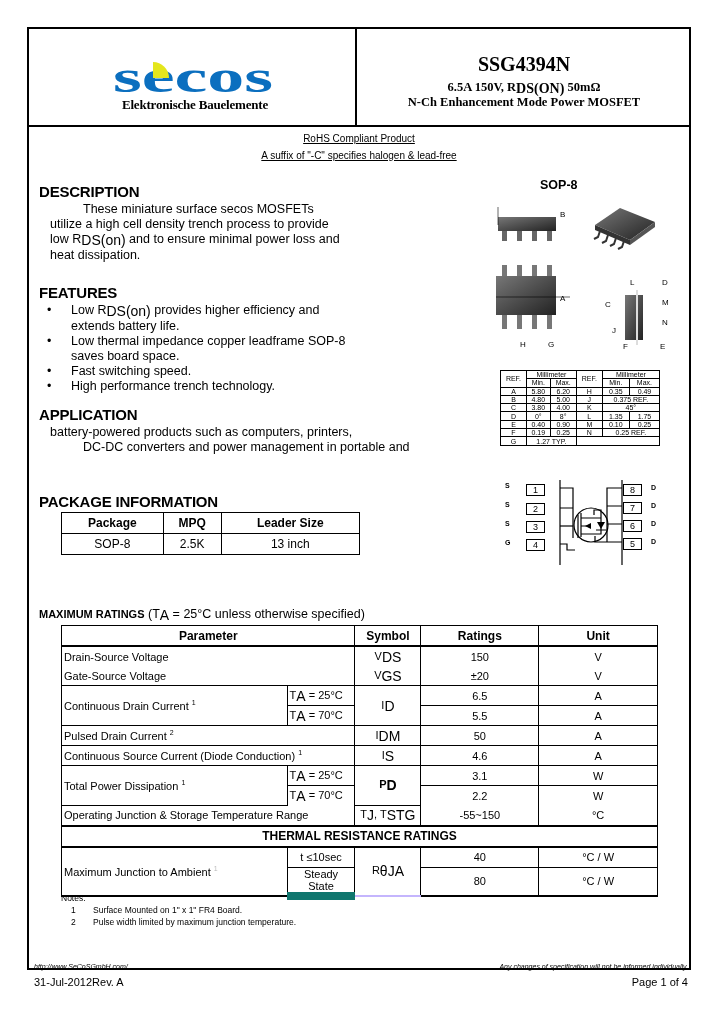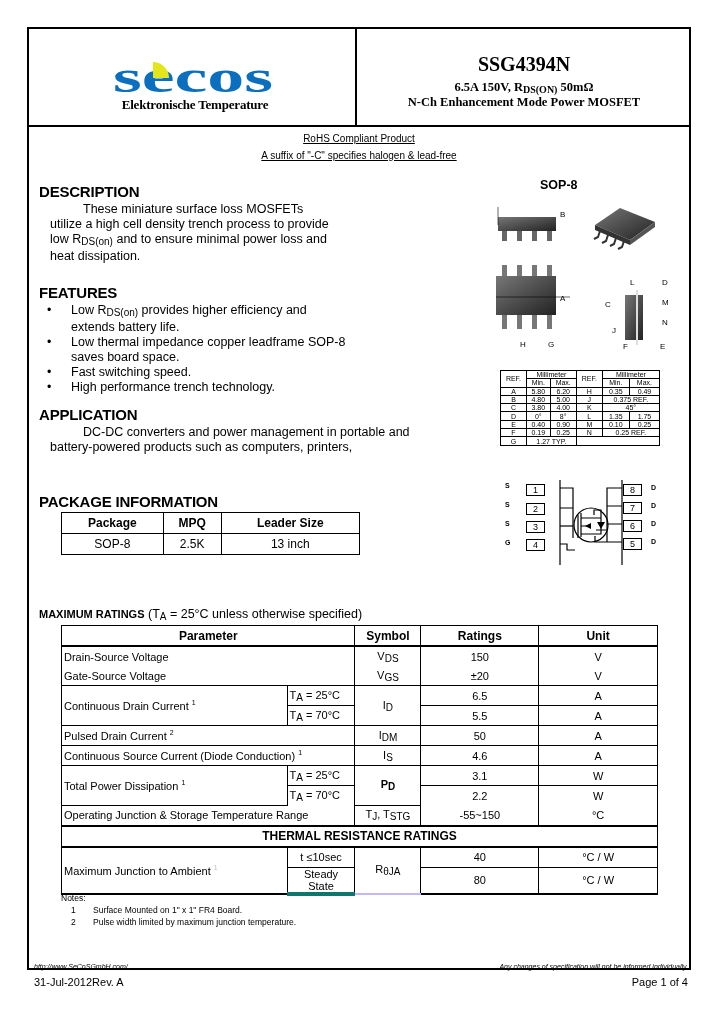--- a/index.html
+++ b/index.html
@@ -9,21 +9,21 @@
   .frame { left:27px; top:27px; width:664px; height:943px; border:2px solid #000; box-sizing:border-box; }
   .hdr-split-v { left:355px; top:27px; width:2px; height:100px; background:#000; }
   .hdr-split-h { left:27px; top:125px; width:664px; height:2px; background:#000; }
   .logo { left:113px; top:56px; width:160px; height:40px; }
   .logo-sub { left:90px; top:97px; width:210px; text-align:center;
               font-family:"Liberation Serif", serif; font-weight:bold; font-size:13px; letter-spacing:-0.2px; }
   .part-title { left:357px; top:53px; width:334px; text-align:center;
               font-family:"Liberation Serif", serif; font-weight:bold; font-size:20px; }
   .part-line { left:357px; width:334px; text-align:center;
               font-family:"Liberation Serif", serif; font-weight:bold; font-size:12.5px; }
-  .sub { font-size:10px; vertical-align:-2px; }
+  .sub { font-size:14px; vertical-align:-2px; }
   .rohs { left:27px; width:664px; text-align:center; font-size:10px; text-decoration:underline; }
   h2.sec { position:absolute; margin:0; font-size:15px; font-weight:bold; left:39px; letter-spacing:-0.2px; }
   .para { position:absolute; font-size:12.5px; line-height:15px; left:50px; }
   .indent { display:inline-block; width:33px; }
   ul.feat { position:absolute; left:40px; top:303px; margin:0; padding:0; list-style:none; font-size:12.5px; line-height:15px; }
   ul.feat li { position:relative; padding-left:31px; width:280px; }
   ul.feat li::before { content:"•"; position:absolute; left:7px; top:0; }
   table { border-collapse:collapse; }
   .pkg { position:absolute; left:61px; top:512px; width:299px; font-size:12px; }
   .pkg td, .pkg th { border:1.5px solid #000; text-align:center; height:20px; padding:0; }
@@ -51,51 +51,51 @@
 <div class="abs frame"></div>
 <div class="abs hdr-split-v"></div>
 <div class="abs hdr-split-h"></div>
 
 <svg class="abs logo" viewBox="0 0 160 40">
   <g fill="#0b6fbf" font-family="Liberation Serif, serif" font-weight="bold" font-size="46">
     <text x="0" y="36" textLength="160" lengthAdjust="spacingAndGlyphs">secos</text>
   </g>
   <path d="M40 6 L40 22 L56 22 A16 16 0 0 0 40 6 Z" fill="#e4e61c"></path>
 </svg>
-<div class="abs logo-sub">Elektronische Temperature</div>
+<div class="abs logo-sub">Elektronische Bauelemente</div>
 
 <div class="abs part-title">SSG4394N</div>
 <div class="abs part-line" style="top:80px;">
   <span>6.5A 150V, R</span><span class="sub">DS(ON)</span><span> 50mΩ</span>
 </div>
 <div class="abs part-line" style="top:95px;">N-Ch Enhancement Mode Power MOSFET</div>
 
 <div class="abs rohs" style="top:133px;">RoHS Compliant Product</div>
 <div class="abs rohs" style="top:150px;">A suffix of "-C" specifies halogen &amp; lead-free</div>
 
 <h2 class="sec" style="top:183px;">DESCRIPTION</h2>
 <div class="para" style="top:202px;">
-  <div><span class="indent"></span><span>These miniature surface loss MOSFETs</span></div>
+  <div><span class="indent"></span><span>These miniature surface secos MOSFETs</span></div>
   <div>utilize a high cell density trench process to provide</div>
   <div><span>low R</span><span class="sub">DS(on)</span><span> and to ensure minimal power loss and</span></div>
   <div>heat dissipation.</div>
 </div>
 
 <h2 class="sec" style="top:284px;">FEATURES</h2>
 <ul class="feat">
   <li><span>Low R</span><span class="sub">DS(on)</span><span> provides higher efficiency and extends battery life.</span></li>
   <li>Low thermal impedance copper leadframe SOP-8 saves board space.</li>
   <li>Fast switching speed.</li>
   <li>High performance trench technology.</li>
 </ul>
 
 <h2 class="sec" style="top:406px;">APPLICATION</h2>
 <div class="para" style="top:425px;">
+  <div>battery-powered products such as computers, printers,</div>
   <div><span class="indent"></span><span>DC-DC converters and power management in portable and</span></div>
-  <div>battery-powered products such as computers, printers,</div>
 </div>
 
 <h2 class="sec" style="top:493px;">PACKAGE INFORMATION</h2>
 <table class="pkg">
   <tbody>
       <tr>
     <th>Package</th>
     <th>MPQ</th>
     <th>Leader Size</th>
   </tr>
@@ -341,21 +341,21 @@
     <td colspan="5" class="thermal">THERMAL RESISTANCE RATINGS</td>
   </tr>
   <tr>
     <td rowspan="2" style="border-bottom:2px solid #000"><span>Maximum Junction to Ambient</span> <sup style="color:#bbb">1</sup></td>
     <td class="c">t ≤10sec</td>
     <td rowspan="2" class="c" style="border-bottom:2px solid #c4b5fd"><span>R</span><span class="sub">θJA</span></td>
     <td class="c">40</td>
     <td class="c">°C / W</td>
   </tr>
   <tr>
-    <td class="c" style="border-bottom:4px solid #0f766e">Steady State</td>
+    <td class="c" style="border-bottom:8px solid #0f766e">Steady State</td>
     <td class="c" style="border-bottom:2px solid #000">80</td>
     <td class="c" style="border-bottom:2px solid #000">°C / W</td>
   </tr>
 </tbody>
   </table>
 
 <div class="notes">
   <div>Notes:</div>
   <div class="n"><span class="num">1</span><span>Surface Mounted on 1" x 1" FR4 Board.</span></div>
   <div class="n"><span class="num">2</span><span>Pulse width limited by maximum junction temperature.</span></div>

